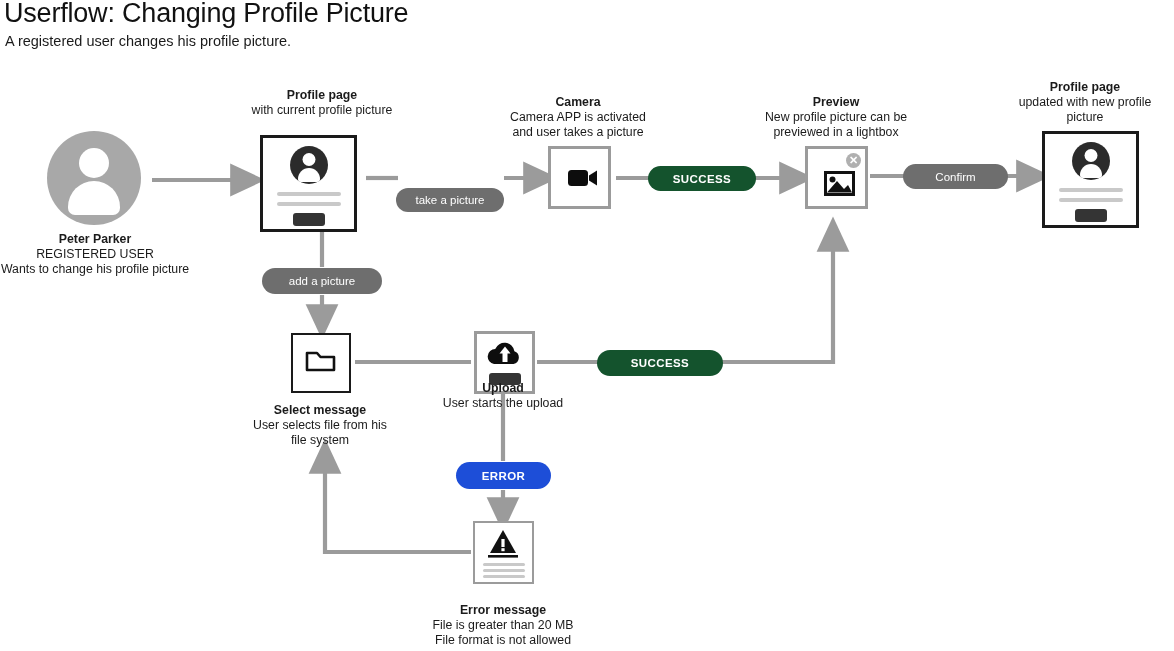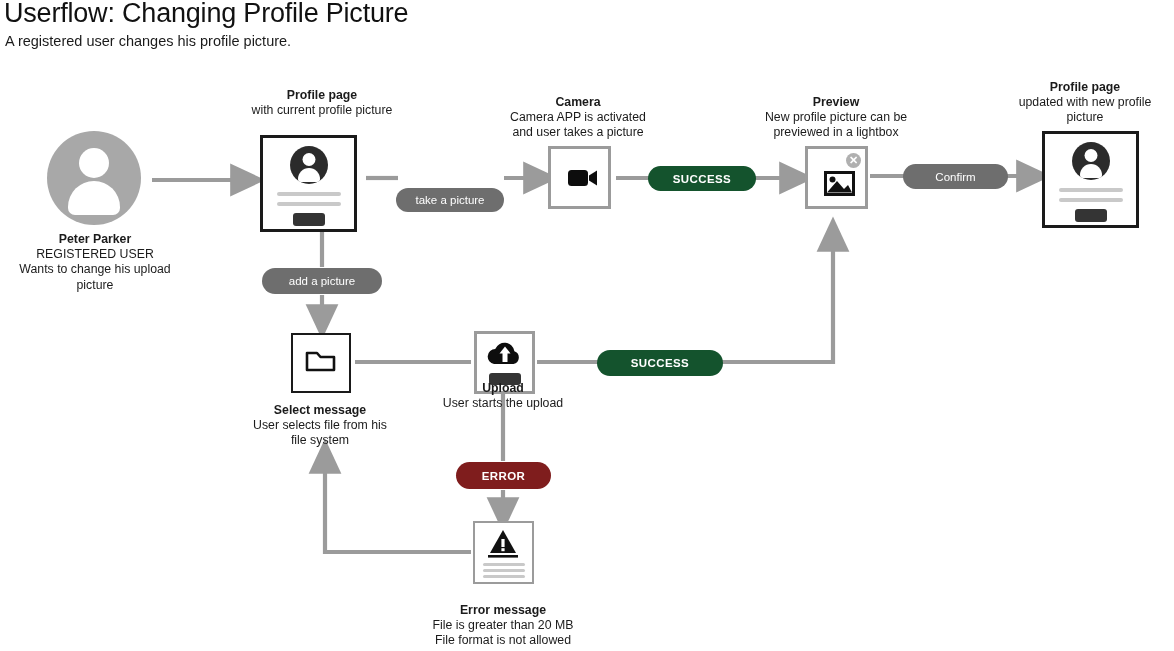--- a/index.html
+++ b/index.html
@@ -32,21 +32,21 @@
   .pp-avatar .h{position:absolute;left:50%;top:7px;transform:translateX(-50%);width:13px;height:13px;border-radius:50%;background:#fff;}
   .pp-avatar .b{position:absolute;left:50%;top:22px;transform:translateX(-50%);width:22px;height:14px;border-radius:11px 11px 3px 3px;background:#fff;}
   .pp-line{position:absolute;left:50%;transform:translateX(-50%);height:4px;background:#c9c9c9;border-radius:2px;}
   .pp-btn{position:absolute;left:50%;transform:translateX(-50%);height:13px;background:#343434;border-radius:3px;}
 
   
   .pill{position:absolute;display:flex;align-items:center;justify-content:center;
         border-radius:20px;color:#fff;white-space:nowrap;}
   .pill.gray{background:#6e6e6e;font-size:11.5px;}
   .pill.green{background:#14532d;font-size:11.5px;font-weight:bold;letter-spacing:.4px;}
-  .pill.red{background:#7f1d1d;font-size:11.5px;font-weight:bold;letter-spacing:.4px;}
+  .pill.red{background:#1d4ed8;font-size:11.5px;font-weight:bold;letter-spacing:.4px;}
 
   
   .close-badge{position:absolute;width:15px;height:15px;border-radius:50%;background:#b0b0b0;
       display:flex;align-items:center;justify-content:center;color:#fff;font-size:11px;line-height:1;font-weight:bold;}
 </style>
 </head>
 <body>
 
 <div id="canvas">
 
@@ -93,21 +93,21 @@
     </g>
   </svg>
 
   <div class="avatar" style="left:47px;top:131px;">
     <div class="head"></div>
     <div class="body"></div>
   </div>
   <div class="cap" style="left:0px;top:232px;width:190px;">
     <span class="t">Peter Parker</span>
     <span>REGISTERED USER</span><br>
-    <span>Wants to change his upload picture</span>
+    <span>Wants to change his profile picture</span>
   </div>
 
   <div class="cap" style="left:222px;top:88px;width:200px;">
     <span class="t">Profile page</span>
     <span>with current profile picture</span>
   </div>
   <div class="card dark" style="left:260px;top:135px;width:97px;height:97px;">
     <div class="pp-avatar" style="top:8px;">
       <div class="h"></div>
         <div class="b"></div>

